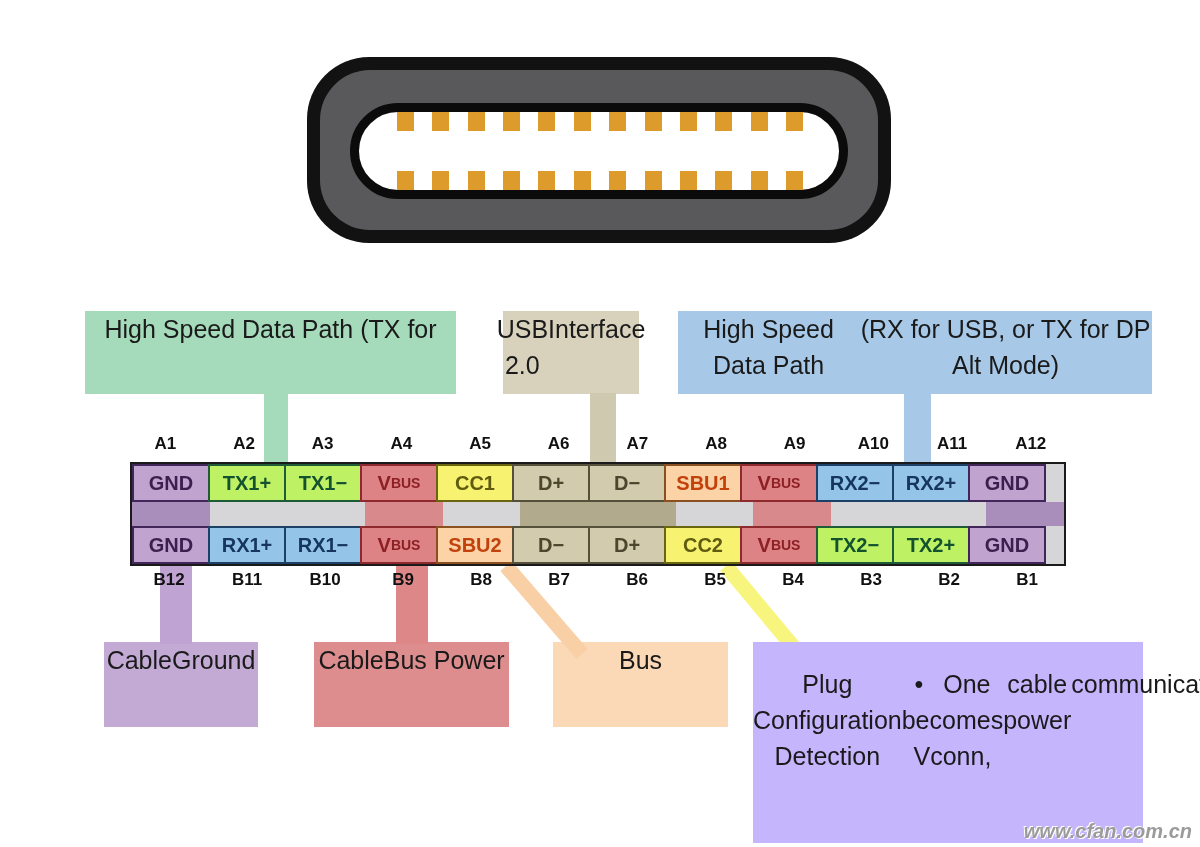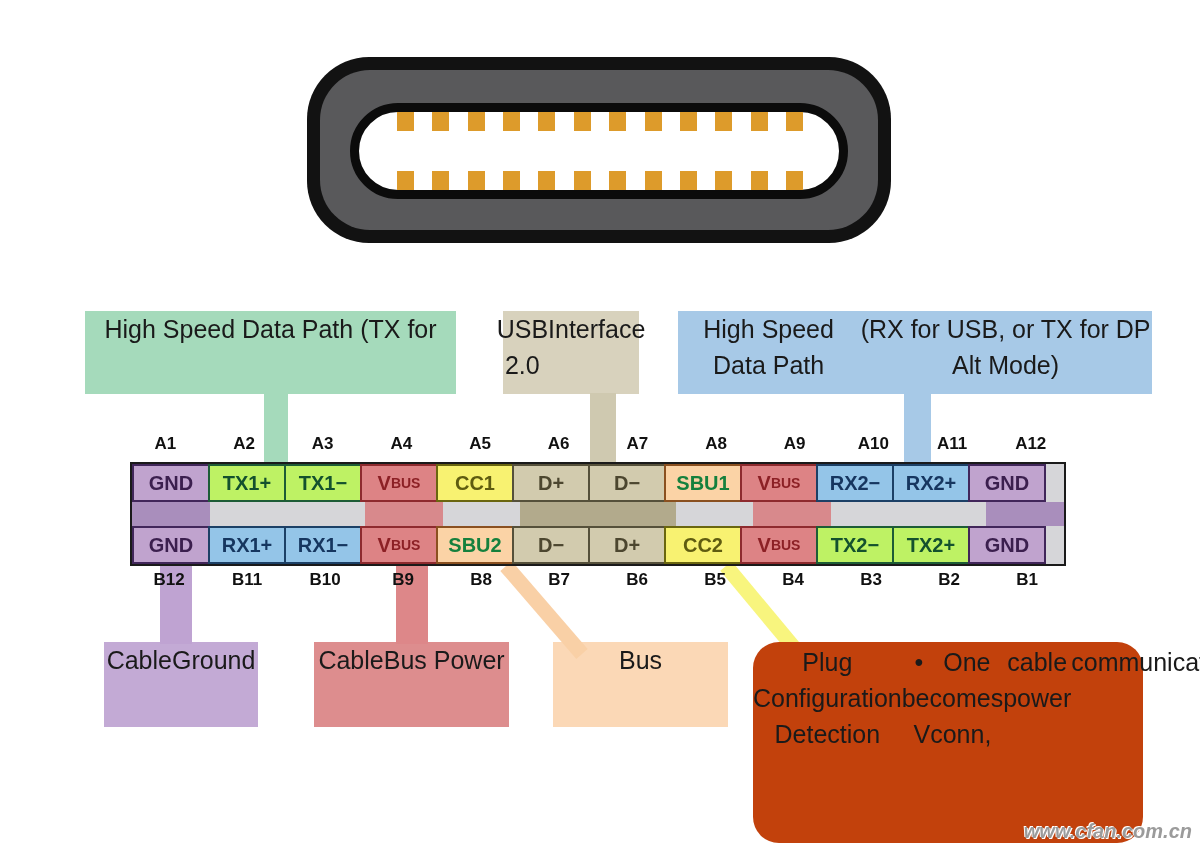--- a/index.html
+++ b/index.html
@@ -20,22 +20,22 @@
   .pin{width:17px;height:19px;background:#dd9b2b;}
   
   .box{position:absolute;display:flex;flex-direction:row;justify-content:center;
     text-align:center;font-size:25px;line-height:36px;color:#1a1a1a;}
   .box-green{left:85px;top:311px;width:371px;height:83px;background:#a5dabb;}
   .box-tan{left:503px;top:311px;width:136px;height:83px;background:#d8d2bd;}
   .box-blue{left:678px;top:311px;width:474px;height:83px;background:#a7c9e7;}
   .box-purple{left:104px;top:642px;width:154px;height:85px;background:#c3aad5;}
   .box-red{left:314px;top:642px;width:195px;height:85px;background:#dd8d8e;}
   .box-peach{left:553px;top:642px;width:175px;height:85px;background:#fbd8b6;}
-  .box-yellow{left:753px;top:642px;width:390px;height:201px;background:#c2410c;
-    justify-content:flex-start;padding-top:2px;box-sizing:border-box;z-index:2;border-radius:26px;}
+  .box-yellow{left:753px;top:642px;width:390px;height:201px;background:#c4b5fd;
+    justify-content:flex-start;padding-top:24px;box-sizing:border-box;z-index:2;}
   .pline{line-height:36px;}
   .bullet{margin-right:20px;}
   
   .stem{position:absolute;z-index:1;}
   .stem-green{left:264px;top:393px;width:24px;height:70px;background:#a5dabb;}
   .stem-tan{left:590px;top:393px;width:26px;height:70px;background:#cfc9b0;}
   .stem-blue{left:904px;top:393px;width:27px;height:70px;background:#a7c9e7;}
   .stem-purple{left:160px;top:564px;width:32px;height:80px;background:#bfa3d2;}
   .stem-red{left:396px;top:564px;width:32px;height:80px;background:#dd8789;}
   #diag-lines{position:absolute;left:0;top:0;z-index:1;}
@@ -53,21 +53,21 @@
   .cell + .cell{margin-left:-2px;}
   .cell .sub{font-size:14px;font-weight:bold;}
   .mid-row{display:flex;height:24px;}
   .mid{width:78px;height:24px;}
   .cell.gnd{background:#c0a3ce;color:#3b1f4e;border-color:#41265a;}
   .cell.tx{background:#bef264;color:#14512e;border-color:#1d5c36;}
   .cell.rx{background:#94c5e8;color:#16365f;border-color:#1c4066;}
   .cell.vbus{background:#dd8385;color:#8c2025;border-color:#8e2a2e;}
   .cell.cc{background:#f8f271;color:#5f5c10;border-color:#6a660f;}
   .cell.usb2{background:#d2cbae;color:#4c462f;border-color:#55503a;}
-  .cell.sbu{background:#fbd3a6;color:#15803d;border-color:#8a5020;}
+  .cell.sbu{background:#fbd3a6;color:#c2410c;border-color:#8a5020;}
   .mid.gnd{background:#a98ebc;}
   .mid.plain{background:#d6d6d9;}
   .mid.vbus{background:#d8898c;}
   .mid.usb2mid{background:#b2aa8c;}
   
   .watermark{position:absolute;right:8px;bottom:4px;z-index:3;
     font-size:20px;font-weight:bold;font-style:italic;color:#9b9b9b;
     text-shadow:1px 1px 0 #ffffff, -1px -1px 0 #ffffff;}
 </style>
 </head>

